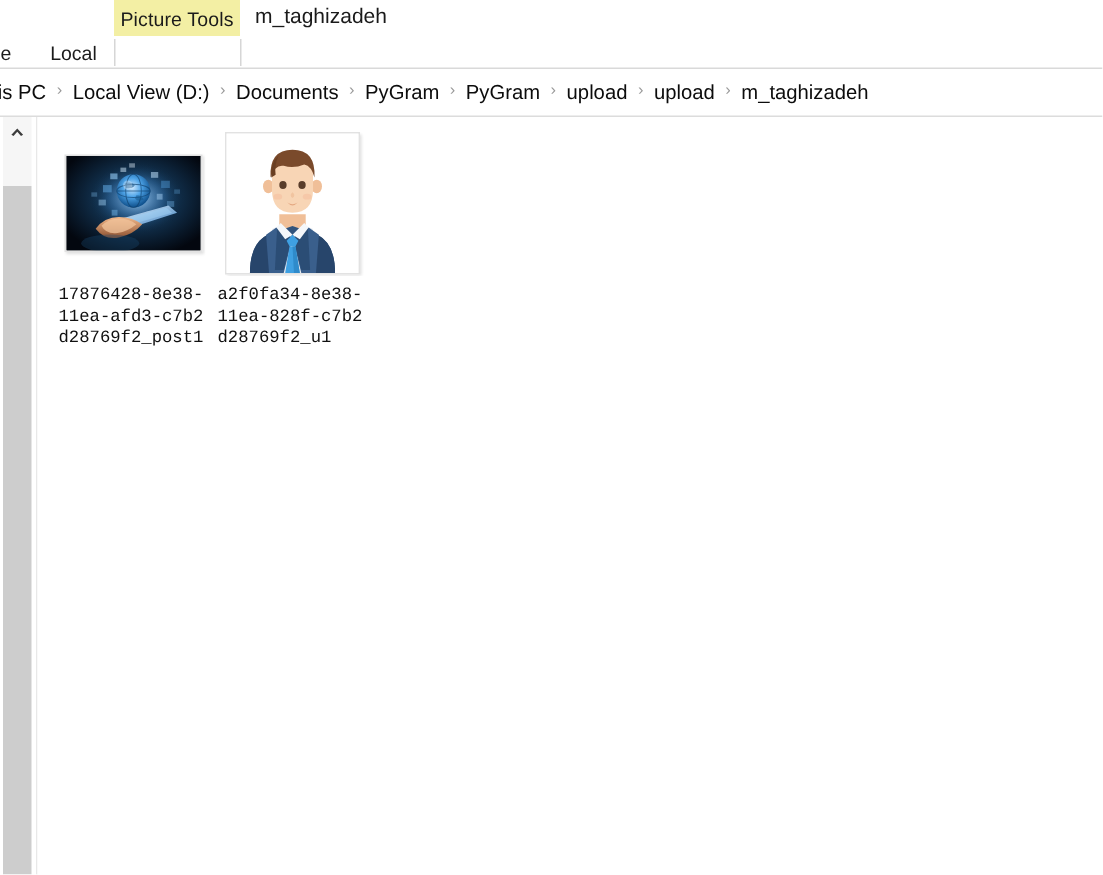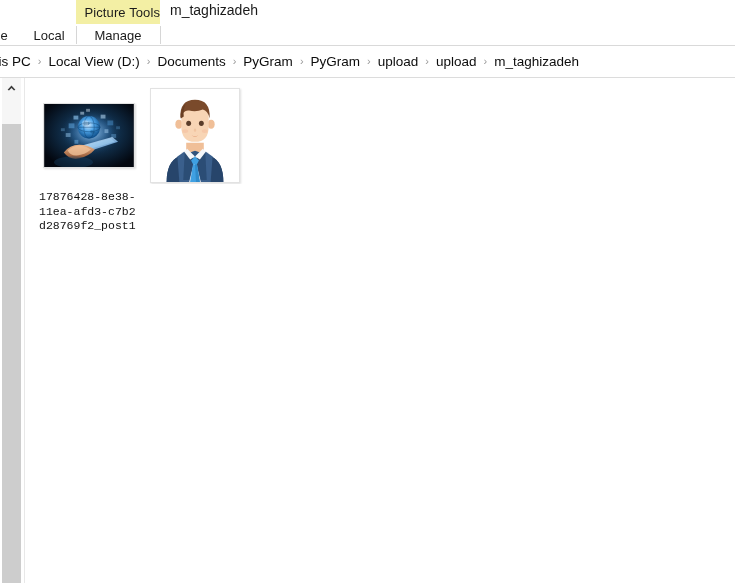--- a/index.html
+++ b/index.html
@@ -32,21 +32,21 @@
   
   #contextual-tools-header {
     position: absolute;
     left: 76px;
     top: 0px;
     width: 84px;
     height: 24px;
     background: #f3efa4;
     display: flex;
     align-items: center;
-    justify-content: flex-end;
+    justify-content: center;
   }
   #contextual-tools-header .ct-label {
     font-size: 13px;
     color: #1b1b1b;
     letter-spacing: 0.1px;
     white-space: nowrap;
   }
 
   
   #window-title {
@@ -267,21 +267,20 @@
 
     <div id="contextual-tools-header">
       <span class="ct-label">Picture Tools</span>
     </div>
 
     <div id="window-title">m_taghizadeh</div>
 
     <div id="ribbon-tabs">
       <div class="ribbon-tab" id="tab-truncated">e</div>
       <div class="ribbon-tab" id="tab-view">Local</div>
-      <div class="ribbon-tab" id="tab-manage">Manage</div>
     </div>
 
     <div class="tab-divider" id="tab-divider-left"></div>
     <div class="tab-divider" id="tab-divider-right"></div>
 
     <div id="ribbon-bottom-border"></div>
   </div>
 
   <div id="address-bar">
     <div id="breadcrumb">
@@ -428,19 +427,20 @@
               <ellipse cx="51.5" cy="35" rx="2.5" ry="2.7" fill="#5a3d2a"></ellipse>
 
               <path d="M45 40 q2.5 2 0 4 q-2.5 -2 0 -4 z" fill="#efc29d" opacity="0.9"></path>
 
               <path d="M41.5 47 q3.5 2.5 7 0 q-3.5 4 -7 0 z" fill="#e5a983"></path>
 
               <ellipse cx="35" cy="43" rx="3" ry="2" fill="#f4b99a" opacity="0.45"></ellipse>
               <ellipse cx="55" cy="43" rx="3" ry="2" fill="#f4b99a" opacity="0.45"></ellipse>
             </svg>
           </div>
+          <div class="file-label">a2f0fa34-8e38-11ea-828f-c7b2d28769f2_u1</div>
         </div>
 
       </div>
     </div>
   </div>
 
 </div>
 
 </body></html>

